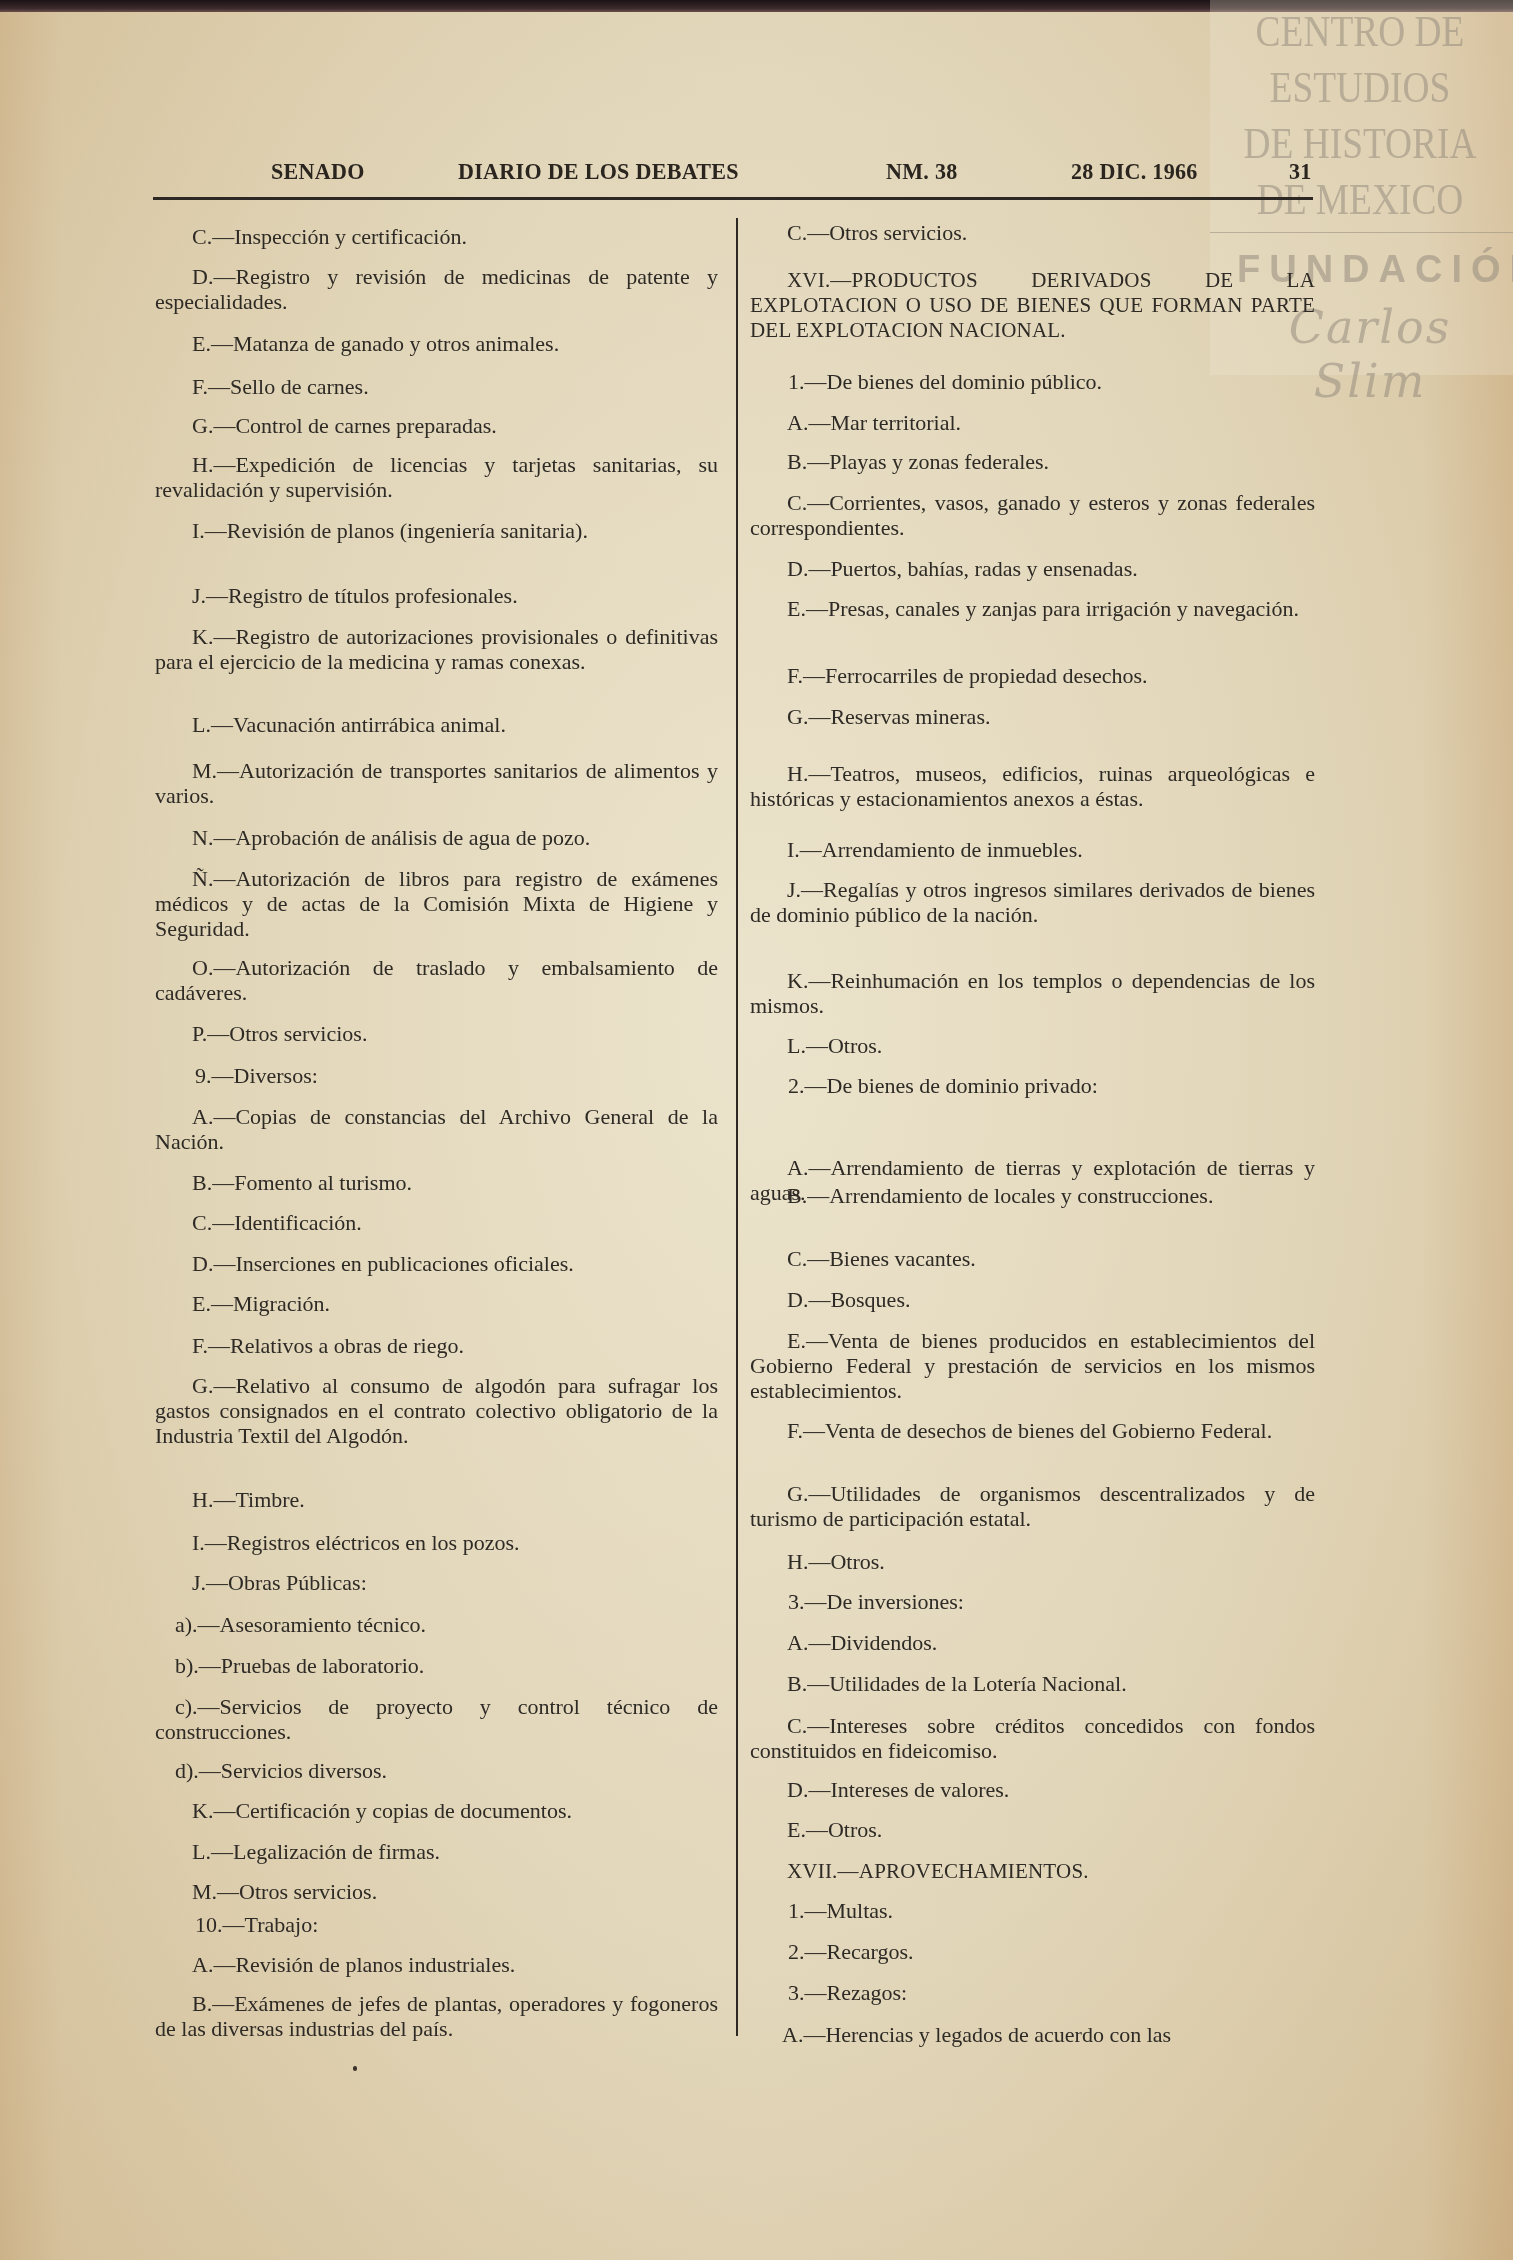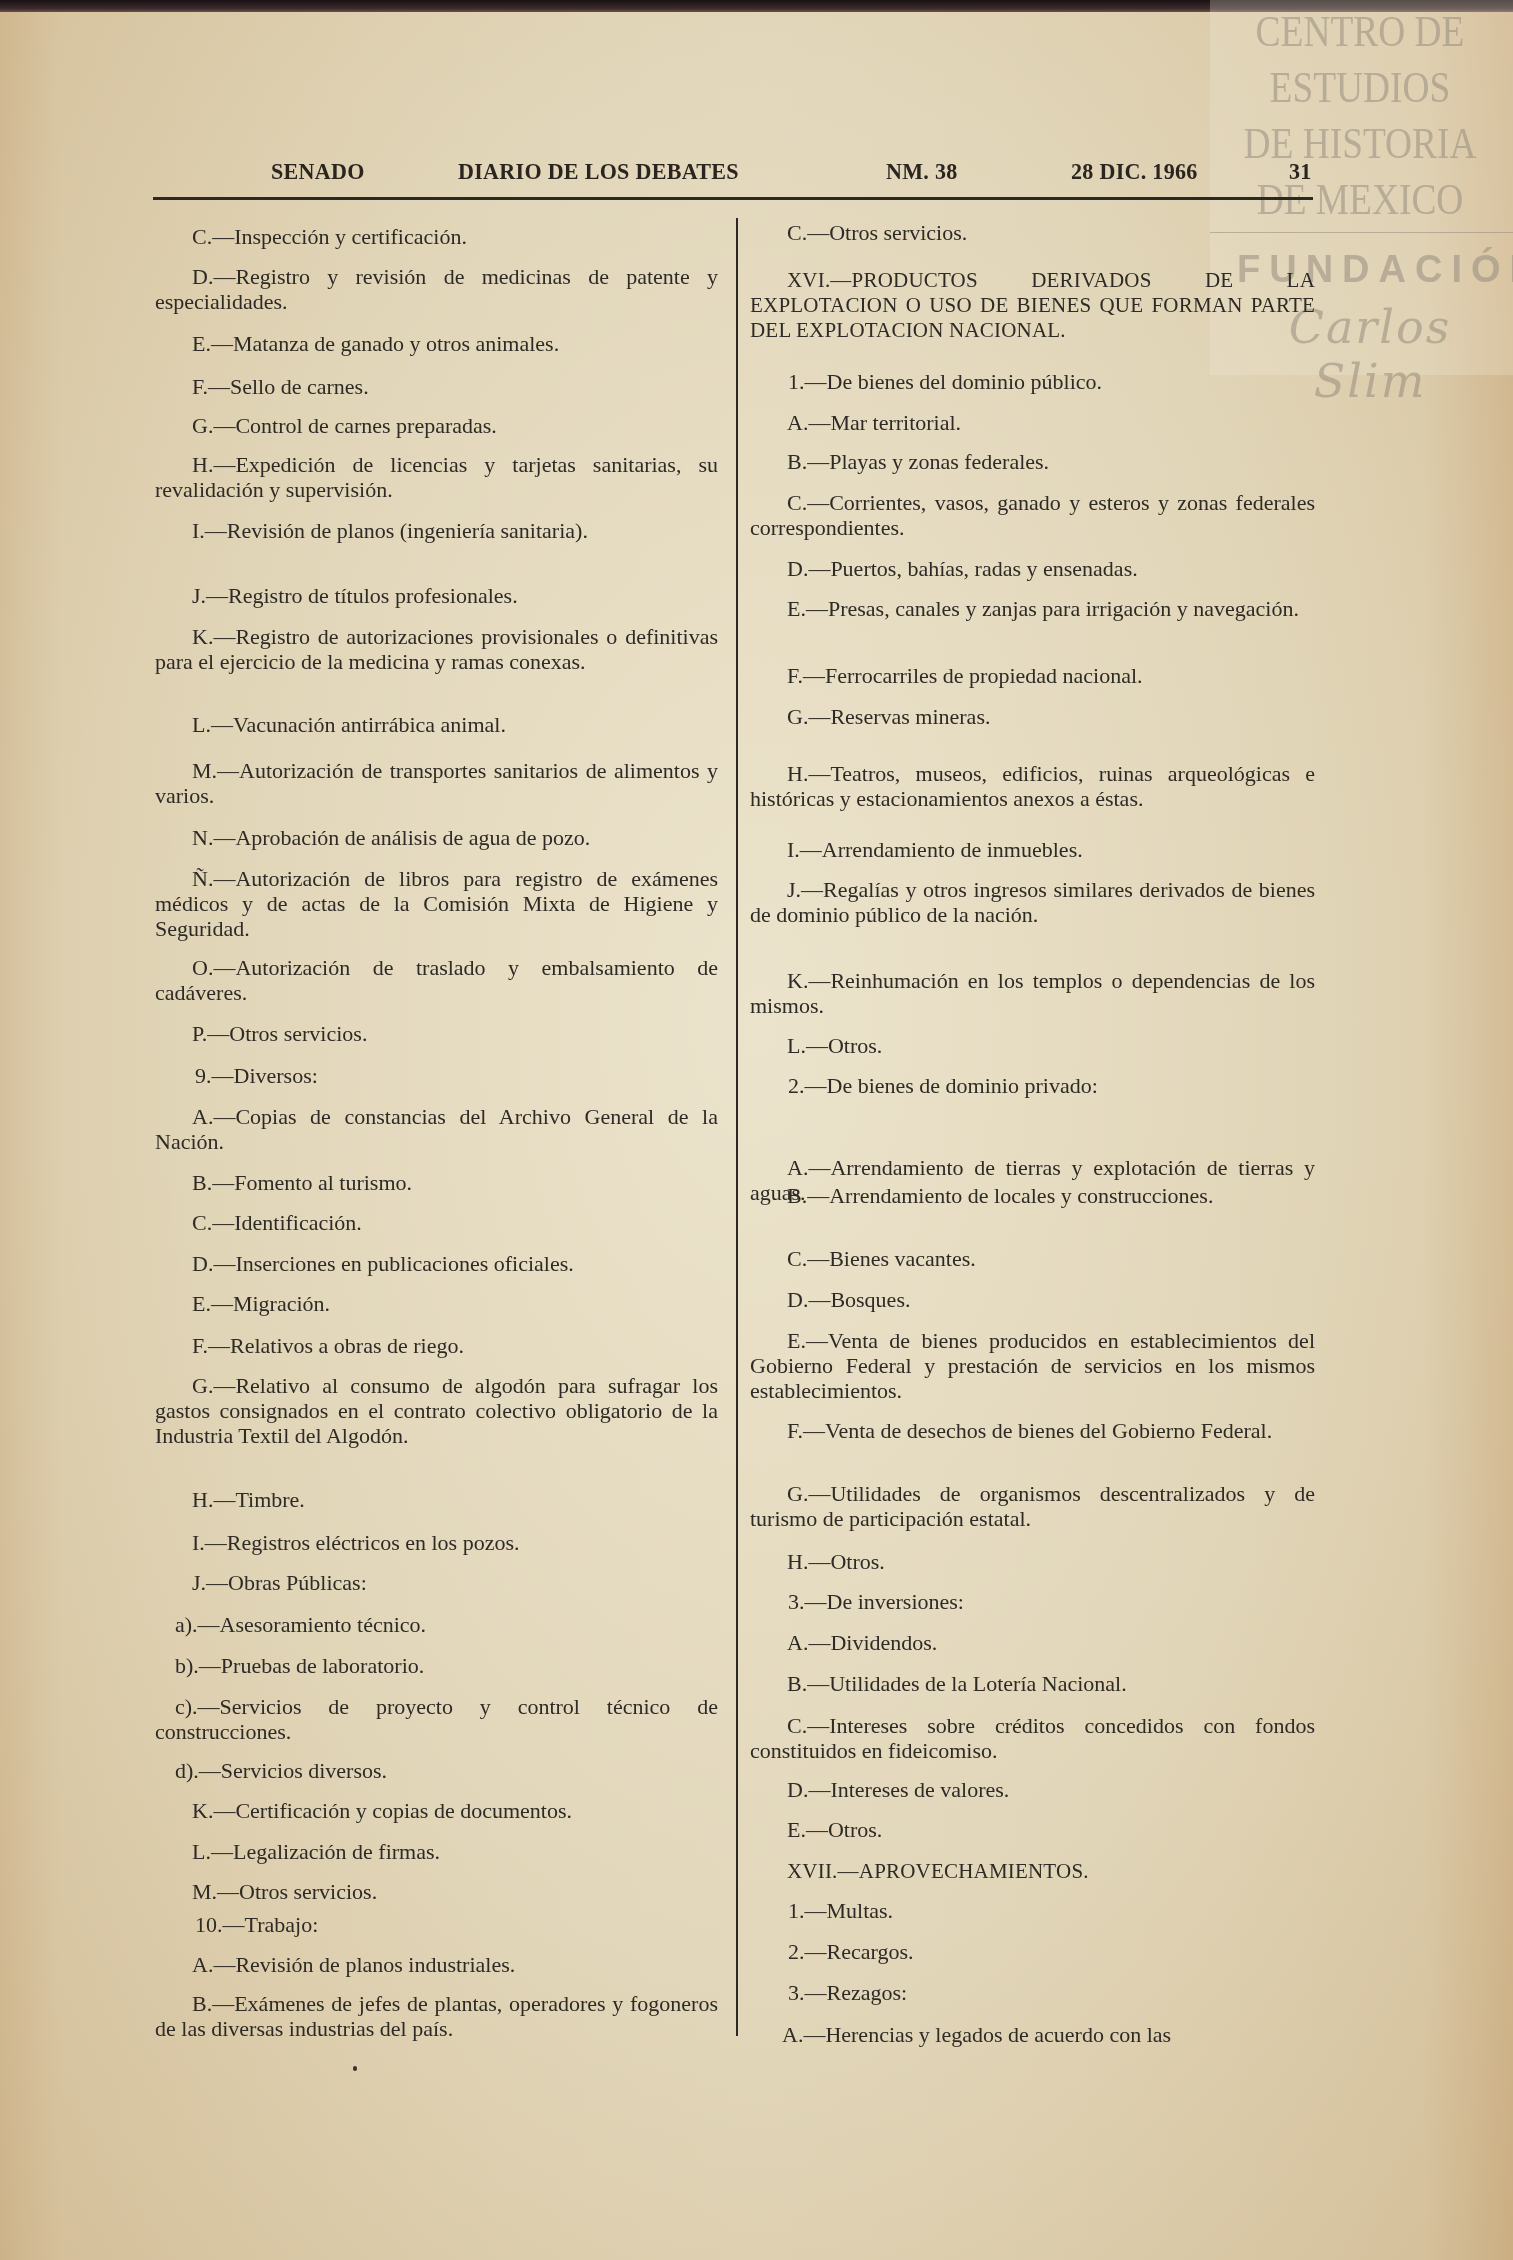--- a/index.html
+++ b/index.html
@@ -125,21 +125,21 @@
 
 <div class="col right" id="rightcol">
     <div class="para" style="top: 220px;">C.—Otros servicios.</div>
     <div class="para caps" style="top: 268px;">XVI.—PRODUCTOS DERIVADOS DE LA EXPLOTACION O USO DE BIENES QUE FORMAN PARTE DEL EXPLOTACION NACIONAL.</div>
     <div class="para" style="top: 369px; text-indent: 38px;">1.—De bienes del dominio público.</div>
     <div class="para" style="top: 410px;">A.—Mar territorial.</div>
     <div class="para" style="top: 449px;">B.—Playas y zonas federales.</div>
     <div class="para" style="top: 490px;">C.—Corrientes, vasos, ganado y esteros y zonas federales correspondientes.</div>
     <div class="para" style="top: 556px;">D.—Puertos, bahías, radas y ensenadas.</div>
     <div class="para" style="top: 596px;">E.—Presas, canales y zanjas para irrigación y navegación.</div>
-    <div class="para" style="top: 663px;">F.—Ferrocarriles de propiedad nacional.</div>
+    <div class="para" style="top: 663px;">F.—Ferrocarriles de propiedad desechos.</div>
     <div class="para" style="top: 704px;">G.—Reservas mineras.</div>
     <div class="para" style="top: 745px; margin-top: 16px;">H.—Teatros, museos, edificios, ruinas arqueológicas e históricas y estacionamientos anexos a éstas.</div>
     <div class="para" style="top: 837px;">I.—Arrendamiento de inmuebles.</div>
     <div class="para" style="top: 877px;">J.—Regalías y otros ingresos similares derivados de bienes de dominio público de la nación.</div>
     <div class="para" style="top: 968px;">K.—Reinhumación en los templos o dependencias de los mismos.</div>
     <div class="para" style="top: 1033px;">L.—Otros.</div>
     <div class="para" style="top: 1073px; text-indent: 38px;">2.—De bienes de dominio privado:</div>
     <div class="para" style="top: 1115px; margin-top: 40px;">A.—Arrendamiento de tierras y explotación de tierras y aguas.</div>
     <div class="para" style="top: 1183px;">B.—Arrendamiento de locales y construcciones.</div>
     <div class="para" style="top: 1246px;">C.—Bienes vacantes.</div>

